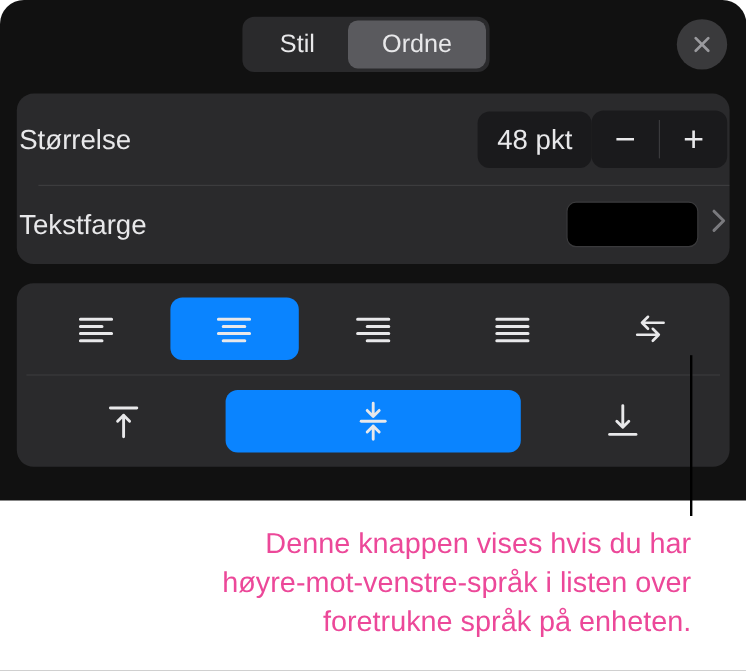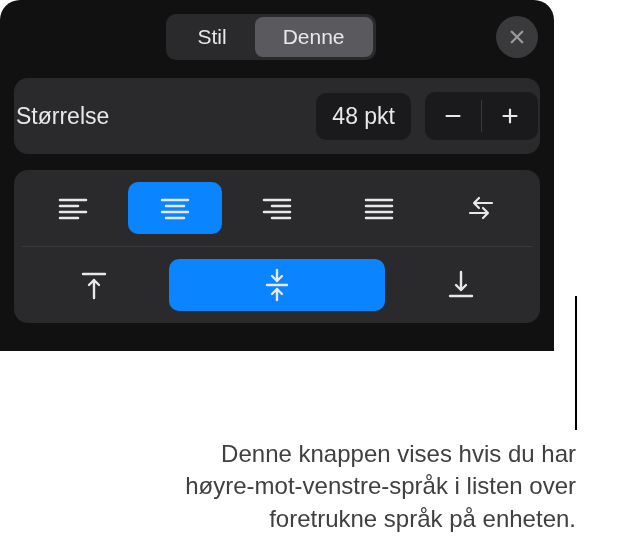--- a/index.html
+++ b/index.html
@@ -4,21 +4,21 @@
   <style>
     * { margin: 0; padding: 0; box-sizing: border-box; }
     body {
       width: 622px;
       height: 559px;
       background: #fff;
       font-family: -apple-system, "SF Pro", "Helvetica Neue", Arial, sans-serif;
       position: relative;
     }
     .panel {
-      width: 554px;
+      width: 622px;
       background: #111;
       border-radius: 20px 20px 0 0;
       overflow: hidden;
       padding-bottom: 12px;
     }
     .header {
       display: flex;
       align-items: center;
       padding: 14px 16px 14px 16px;
       gap: 0;
@@ -83,21 +83,20 @@
       height: 1px;
       background: #3c3c3e;
     }
     .row-label { flex: 1; }
     .size-val {
       background: #1a1a1c;
       border-radius: 10px;
       padding: 10px 16px;
       font-size: 23px;
       color: #e8e8ea;
-      margin-right: 14px;
     }
     .stepper {
       display: flex;
       background: #1a1a1c;
       border-radius: 10px;
       overflow: hidden;
     }
     .step-btn {
       width: 56px;
       height: 48px;
@@ -164,34 +163,34 @@
       background: #000;
     }
     .callout-text {
       position: absolute;
       top: 438px;
       left: 156px;
       right: 46px;
       text-align: right;
       font-size: 24px;
       line-height: 1.35;
-      color: #404040;
+      color: #ec4899;
     }
   </style>
 </head>
 <body>
 
 <div class="panel">
 
   <div class="header">
     <div style="width:42px"></div>
     <div class="seg-wrap">
       <div class="seg">
         <div class="seg-item">Stil</div>
-        <div class="seg-item active">Denne</div>
+        <div class="seg-item active">Ordne</div>
       </div>
     </div>
     <div class="close-btn">
       <span class="icon">
         <svg viewBox="0 0 24 24" fill="none" stroke="currentColor" stroke-width="3" stroke-linecap="round">
             <path d="M5 5l14 14M19 5L5 19"></path>
           </svg>
       </span>
     </div>
   </div>
@@ -212,20 +211,29 @@
         <div class="step-btn">
           <span class="icon">
             <svg viewBox="0 0 24 24">
                 <path d="M12 4v16M4 12h16"></path>
               </svg>
           </span>
         </div>
       </div>
     </div>
 
+    <div class="row">
+      <div class="row-label">Tekstfarge</div>
+      <div class="swatch"></div>
+      <span class="chev">
+        <svg viewBox="0 0 14 22" fill="none" stroke="currentColor" stroke-width="2.5" stroke-linecap="round" stroke-linejoin="round">
+            <path d="M3 3l8 8-8 8"></path>
+          </svg>
+      </span>
+    </div>
   </div>
 
   <div class="section btn-grid">
     <div class="btn-row">
       <div class="align-btn">
         <span class="icon">
           <svg width="30" height="24" viewBox="0 0 30 24" stroke="currentColor" stroke-width="2.5" stroke-linecap="round">
               <path d="M2 4h26M2 10h18M2 16h26M2 22h18"></path>
             </svg>
         </span>

